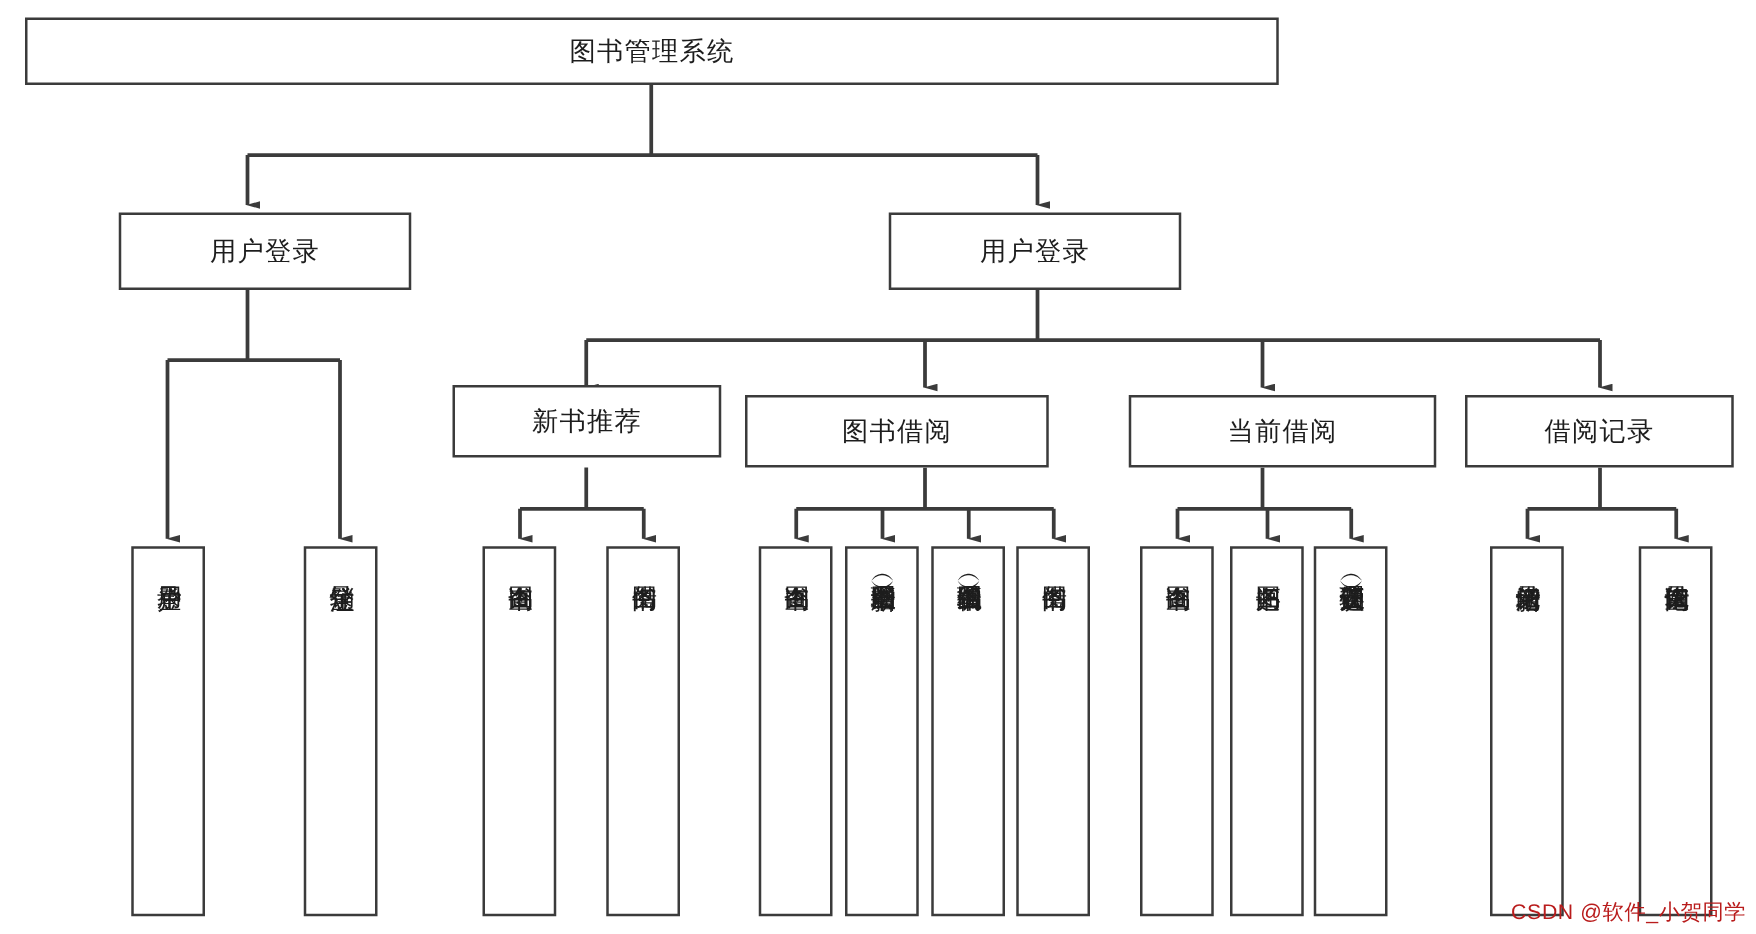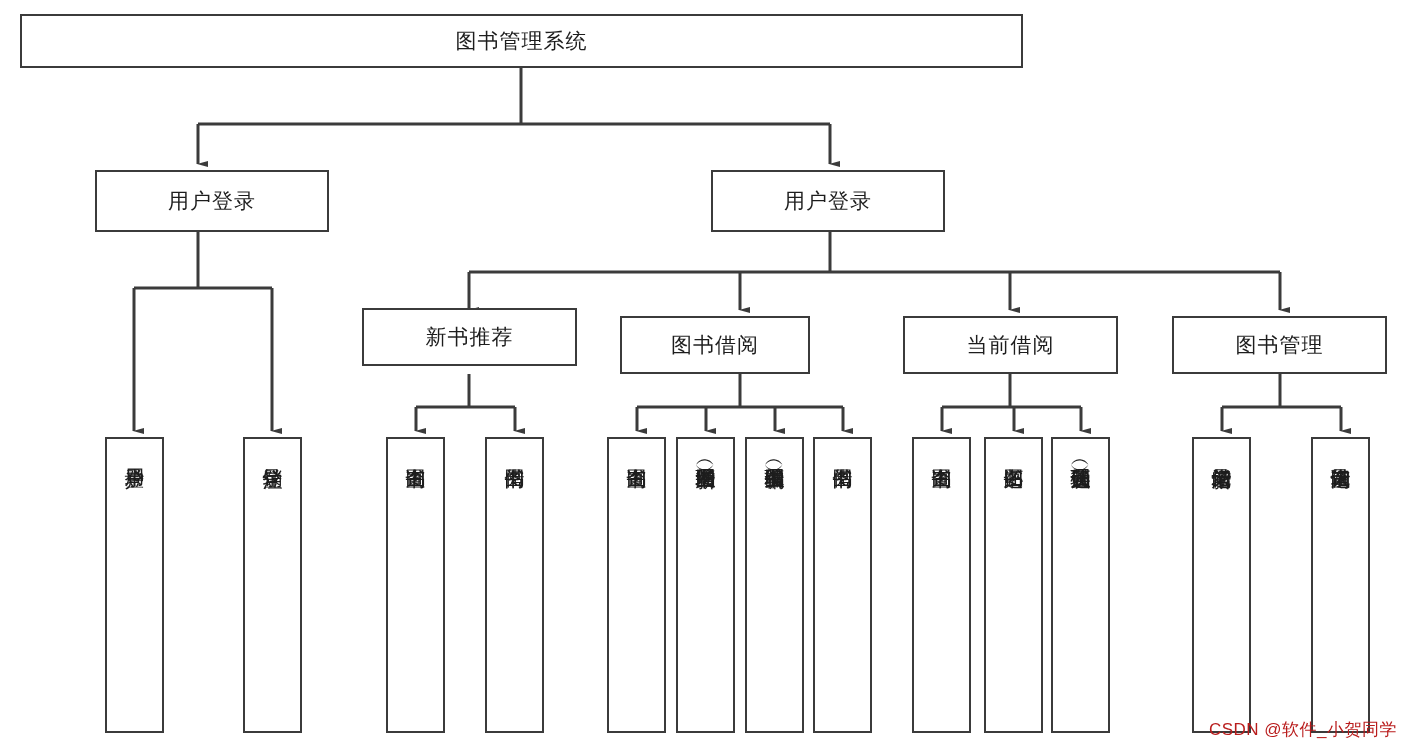--- a/index.html
+++ b/index.html
@@ -129,28 +129,28 @@
   <div class="node horiz" id="node-l2-0" style="left: 95px; top: 170px; width: 234px; height: 62px;">
     <span class="node-label">用户登录</span>
   </div>
   <div class="node horiz" id="node-l2-1" style="left: 711px; top: 170px; width: 234px; height: 62px;">
     <span class="node-label">用户登录</span>
   </div>
 
   <div class="node horiz" id="node-l3-0" style="left: 362px; top: 308px; width: 215px; height: 58px; font-family: Liberation Mono, monospace;">
     <span class="node-label">新书推荐</span>
   </div>
-  <div class="node horiz" id="node-l3-1" style="left: 620px; top: 316px; width: 190px; height: 58px;">
+  <div class="node horiz" id="node-l3-1" style="left: 596px; top: 316px; width: 243px; height: 58px;">
     <span class="node-label">图书借阅</span>
   </div>
-  <div class="node horiz" id="node-l3-2" style="left: 903px; top: 316px; width: 215px; height: 58px;">
+  <div class="node horiz" id="node-l3-2" style="left: 903px; top: 316px; width: 246px; height: 58px;">
     <span class="node-label">当前借阅</span>
   </div>
   <div class="node horiz" id="node-l3-3" style="left: 1172px; top: 316px; width: 215px; height: 58px;">
-    <span class="node-label">图书管理</span>
+    <span class="node-label">借阅记录</span>
   </div>
 
   <div class="node leaf" id="node-leaf-0" style="left: 105px; top: 437px; width: 59px; height: 296px;">
     <span class="vtext">用户登录</span>
   </div>
   <div class="node leaf" id="node-leaf-1" style="left: 243px; top: 437px; width: 59px; height: 296px;">
     <span class="vtext">注销登录</span>
   </div>
   <div class="node leaf" id="node-leaf-2" style="left: 386px; top: 437px; width: 59px; height: 296px;">
     <span class="vtext">查询图书</span>

